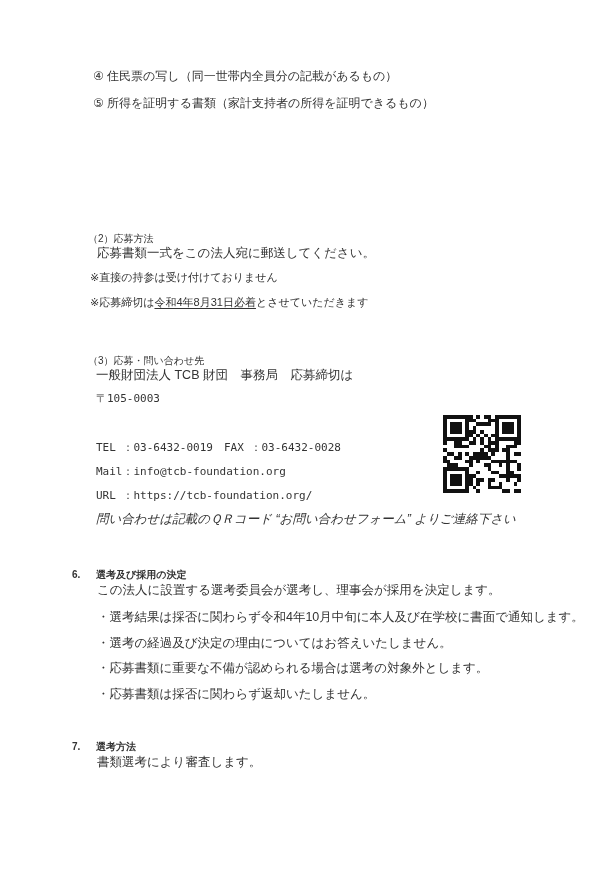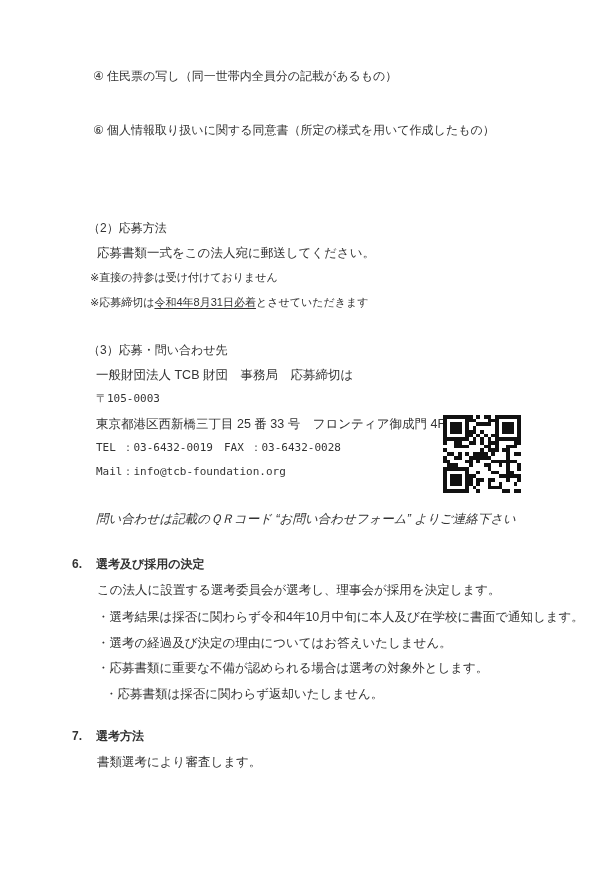--- a/index.html
+++ b/index.html
@@ -9,21 +9,21 @@
     background:#ffffff;
     overflow:hidden;
     font-family:"Liberation Sans","DejaVu Sans",sans-serif;
     color:#333333;
     text-align:right;
   }
   .t{position:absolute;white-space:nowrap;line-height:1;}
   .body{font-size:12.5px;}
   .item{font-size:12px;}
   .note{font-size:11px;}
-  .heading{font-size:12px;}
+  .heading{font-size:10px;margin-top:12px;}
   .bold{font-weight:bold;}
   .mono{font-family:"DejaVu Sans Mono","Liberation Mono",monospace;font-size:11px;letter-spacing:0;}
   .underline{text-decoration:underline;text-underline-offset:2px;}
   .qr{
     position:absolute;left:443px;top:415px;width:78px;height:78px;
     display:grid;grid-template-columns:repeat(21,1fr);grid-template-rows:repeat(21,1fr);
     background:#ffffff;
   }
   .qr div{width:100%;height:100%;}
   .qr .b{background:#111111;}
@@ -44,33 +44,33 @@
     position:absolute;right:8px;top:-2px;
     font-size:6px;letter-spacing:1px;
   }
 </style>
 </head>
 <body>
 
 <div class="page">
 
   <div class="t item" style="left:93px;top:70px;">④ 住民票の写し（同一世帯内全員分の記載があるもの）</div>
-  <div class="t item" style="left:93px;top:124px;">⑥ 個人情報取り扱いに関する同意書（所定の様式を用いて作成したもの）</div>
+  <div class="t item" style="left:93px;top:97px;">⑤ 所得を証明する書類（家計支持者の所得を証明できるもの）</div>
 
   <div class="t heading" style="left:88px;top:222px;">（2）応募方法</div>
   <div class="t body" style="left:97px;top:247px;">応募書類一式をこの法人宛に郵送してください。</div>
   <div class="t note" style="left:90px;top:272px;">※直接の持参は受け付けておりません</div>
   <div class="t note" style="left:90px;top:297px;"><span>※応募締切は</span><span class="underline">令和4年8月31日必着</span><span>とさせていただきます</span></div>
 
   <div class="t heading" style="left:88px;top:344px;">（3）応募・問い合わせ先</div>
   <div class="t body" style="left:96px;top:369px;">一般財団法人 TCB 財団　事務局　応募締切は</div>
   <div class="t mono" style="left:96px;top:393px;">〒105-0003</div>
-  <div class="t body" style="left:96px;top:418px;">東京都港区西新橋三丁目 25 番 33 号　フロンティア御成門 4F</div>
   <div class="t mono" style="left:96px;top:442px;">TEL ：03-6432-0019　FAX ：03-6432-0028</div>
   <div class="t mono" style="left:96px;top:466px;">Mail：info@tcb-foundation.org</div>
+  <div class="t mono" style="left:96px;top:490px;">URL ：https://tcb-foundation.org/</div>
   <div class="t body" style="left:96px;top:513px;font-style:italic;">問い合わせは記載のＱＲコード “お問い合わせフォーム” よりご連絡下さい</div>
 
   <div class="qr">
       <div class="b"></div>
       <div class="b"></div>
       <div class="b"></div>
       <div class="b"></div>
       <div class="b"></div>
       <div class="b"></div>
       <div class="b"></div>
@@ -509,21 +509,21 @@
       <div class="b"></div>
       <div class="b"></div>
     </div>
 
   <div class="t heading bold" style="left:72px;top:558px;">6.</div>
   <div class="t heading bold" style="left:96px;top:558px;">選考及び採用の決定</div>
   <div class="t body" style="left:97px;top:584px;">この法人に設置する選考委員会が選考し、理事会が採用を決定します。</div>
   <div class="t body" style="left:97px;top:611px;">・選考結果は採否に関わらず令和4年10月中旬に本人及び在学校に書面で通知します。</div>
   <div class="t body" style="left:97px;top:637px;">・選考の経過及び決定の理由についてはお答えいたしません。</div>
   <div class="t body" style="left:97px;top:662px;">・応募書類に重要な不備が認められる場合は選考の対象外とします。</div>
-  <div class="t body" style="left:97px;top:688px;margin-left:8px;">・応募書類は採否に関わらず返却いたしません。</div>
+  <div class="t body" style="left:97px;top:688px;">・応募書類は採否に関わらず返却いたしません。</div>
 
   <div class="t heading bold" style="left:72px;top:730px;">7.</div>
   <div class="t heading bold" style="left:96px;top:730px;">選考方法</div>
   <div class="t body" style="left:97px;top:756px;">書類選考により審査します。</div>
 
   <div class="footer-page">3 / 4</div>
 
   <div class="logo" style="color: rgb(138, 138, 138);">
     <span class="logo-ruby">リセマム</span>
     <span class="logo-text">ReseMom.</span>

